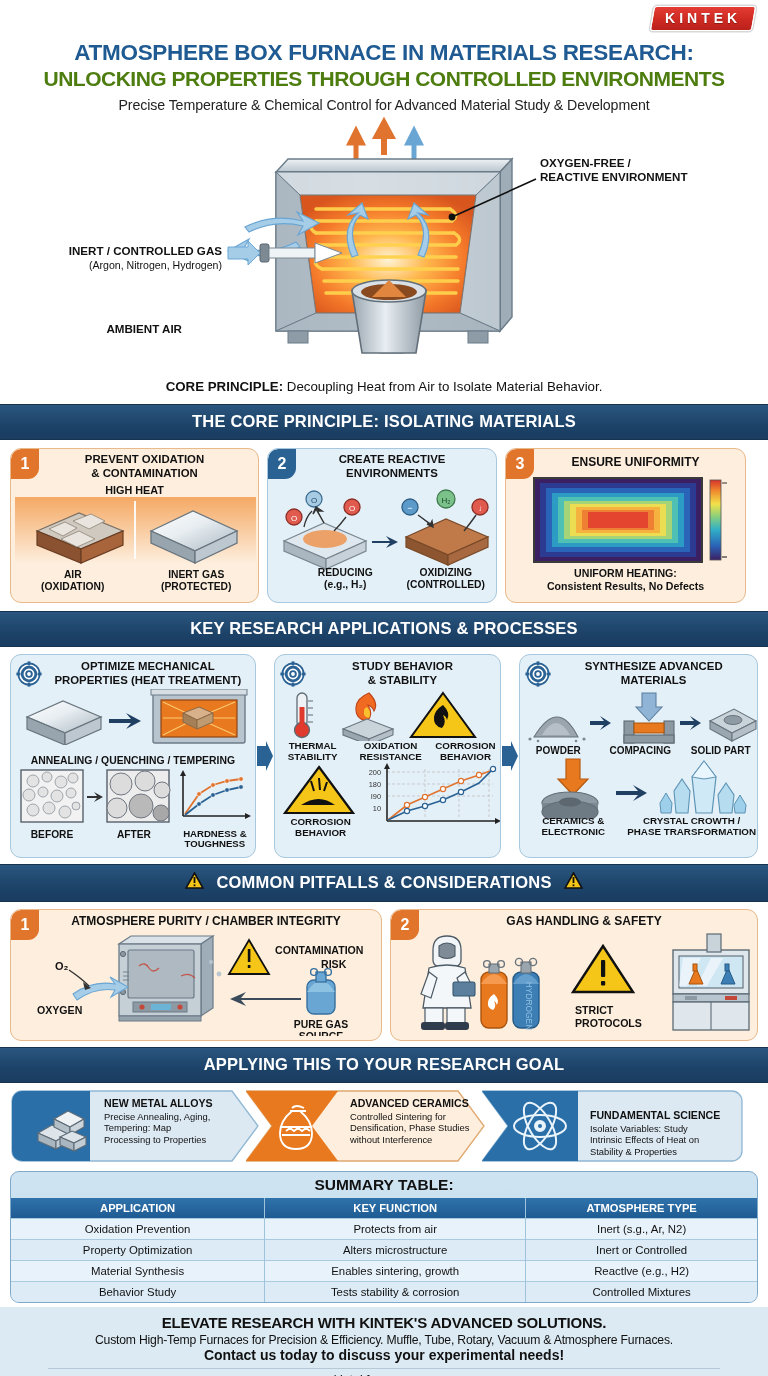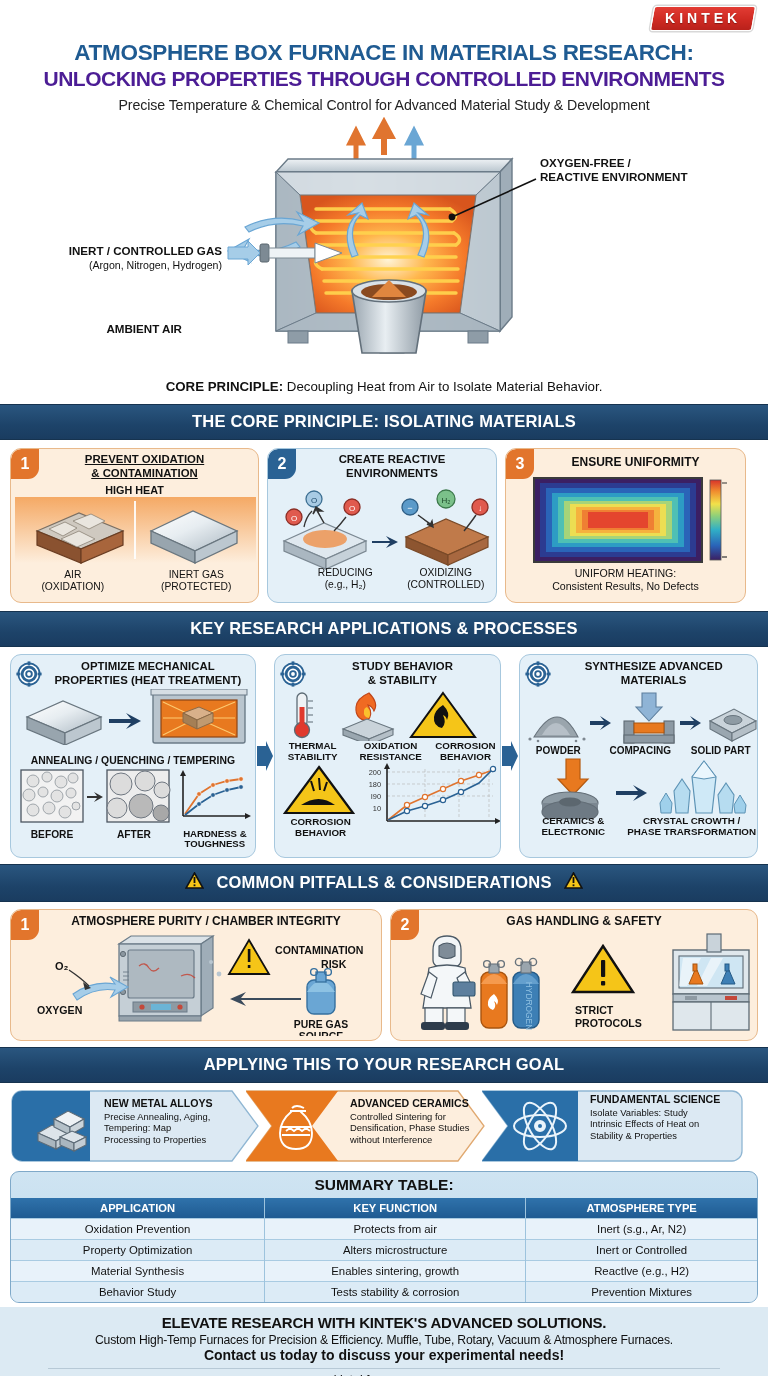--- a/index.html
+++ b/index.html
@@ -28,21 +28,21 @@
   .logo span {
     display:block; transform: skewX(10deg);
     color:#fff; font-weight:bold; font-size:14px;
     letter-spacing: 4px; line-height: 1;
     text-shadow: 0 1px 1px rgba(0,0,0,.35);
   }
 
   
   .titles { padding: 40px 14px 0 14px; text-align:center; }
   .t1 { color:#1f5b92; font-size:22.5px; font-weight:bold; letter-spacing:-0.3px; line-height:1.14; }
-  .t2 { color:#4c1d95; font-size:21px; font-weight:bold; letter-spacing:-0.5px; line-height:1.18; margin-top:1px;}
+  .t2 { color:#4d7c0f; font-size:21px; font-weight:bold; letter-spacing:-0.5px; line-height:1.18; margin-top:1px;}
   .t3 { color:#232323; font-size:14.2px; margin-top:6px; letter-spacing:-0.1px;}
 
   
   .hero { position:relative; height:260px; margin-top:4px; }
   .hero svg { position:absolute; left:0; top:0; }
   .core-principle {
     text-align:center; font-size:13.3px; margin-top:2px; color:#111;
   }
   .core-principle b { font-weight:bold; }
 
@@ -68,21 +68,21 @@
     display:flex; align-items:center; justify-content:center;
     border-top-left-radius:10px; border-bottom-right-radius:11px;
   }
   .badge.o { background:#e2752c; }
   .badge.b { background:#2a6294; }
   .cardtitle {
     text-align:center; font-weight:bold; font-size:11.4px;
     line-height:1.16; padding:5px 6px 3px 30px; color:#111;
   }
   .cardtitle.pad-narrow { padding-left:26px; padding-right:6px; }
-  .caption { text-align:center; font-size:10.3px; font-weight:normal; line-height:1.18; color:#111; }
+  .caption { text-align:center; font-size:10.3px; font-weight:bold; line-height:1.18; color:#111; }
 
   
   .gearhead { display:flex; align-items:flex-end; gap:4px; padding:5px 5px 2px 5px; }
   .gearhead .gtext { flex:1; text-align:center; font-weight:bold; font-size:11.4px; line-height:1.16; }
 
   
   .apply-row { display:flex; padding:6px 10px 4px 10px; align-items:stretch; }
   .chev { position:relative; height:74px; display:flex; align-items:center; }
   .chev-txt { font-size:9.4px; line-height:1.2; padding-left:4px; padding-right:8px; }
   .chev-txt .h { font-weight:bold; font-size:10.6px; display:block; margin-bottom:1px; }
@@ -227,21 +227,21 @@
   </div>
 
   <div class="bar" style="margin-top:10px;">
     <span>THE CORE PRINCIPLE: ISOLATING MATERIALS</span>
   </div>
 
   <div class="row">
 
     <div class="card orange" style="width:249px;height:155px;">
       <div class="badge o">1</div>
-      <div class="cardtitle pad-narrow" style="padding-top:4px;text-decoration:underline;">
+      <div class="cardtitle pad-narrow" style="padding-top:4px;">
         <div>PREVENT OXIDATION</div>
         <div>&amp; CONTAMINATION</div>
       </div>
       <div style="text-align:center;font-weight:bold;font-size:10.8px;margin-top:1px;">HIGH HEAT</div>
       <svg width="249" height="72" viewBox="0 0 249 72" style="display:block;margin-top:1px;">
         <defs>
           <linearGradient id="heatBg" x1="0" y1="0" x2="0" y2="1">
             <stop offset="0%" stop-color="#f4a35a"></stop>
               <stop offset="100%" stop-color="#fdeedd"></stop>
           </linearGradient>
@@ -890,21 +890,21 @@
         <path d="M0 2 h250 a10 10 0 0 1 10 10 v50 a10 10 0 0 1 -10 10 h-250 l26 -35 z" fill="#dce9f3" stroke="#8fb6d3" stroke-width="1.3"></path>
         <path d="M0 2 h96 v70 h-96 l26 -35 z" fill="#2a6fa8"></path>
         <g fill="none" stroke="#eaf4fb" stroke-width="2">
           <ellipse cx="58" cy="37" rx="26" ry="11"></ellipse>
           <ellipse cx="58" cy="37" rx="26" ry="11" transform="rotate(60 58 37)"></ellipse>
           <ellipse cx="58" cy="37" rx="26" ry="11" transform="rotate(-60 58 37)"></ellipse>
           <circle cx="58" cy="37" r="5" fill="#eaf4fb"></circle>
         </g>
         <circle cx="58" cy="37" r="2" fill="#2a6fa8"></circle>
       </svg>
-      <div class="chev-txt" style="position:absolute;left:104px;top:4px;width:152px;">
+      <div class="chev-txt" style="position:absolute;left:104px;top:20px;width:152px;">
         <span class="h">FUNDAMENTAL SCIENCE</span>
         <div>Isolate Variables: Study</div>
         <div>Intrinsic Effects of Heat on</div>
         <div>Stability &amp; Properties</div>
       </div>
     </div>
   </div>
 
   <div class="tbl-wrap">
     <div class="tbl-title">SUMMARY TABLE:</div>
@@ -928,21 +928,21 @@
           <td>Inert or Controlled</td>
         </tr>
         <tr>
           <td>Material Synthesis</td>
           <td>Enables sintering, growth</td>
           <td>Reactlve (e.g., H2)</td>
         </tr>
         <tr>
           <td>Behavior Study</td>
           <td>Tests stability &amp; corrosion</td>
-          <td>Prevention Mixtures</td>
+          <td>Controlled Mixtures</td>
         </tr>
       </tbody>
     </table>
   </div>
 
   <div class="footer">
     <div class="f1">ELEVATE RESEARCH WITH KINTEK'S ADVANCED SOLUTIONS.</div>
     <div class="f2">Custom High-Temp Furnaces for Precision &amp; Efficiency. Muffle, Tube, Rotary, Vacuum &amp; Atmosphere Furnaces.</div>
     <div class="f3">Contact us today to discuss your experimental needs!</div>
     <div class="frule"></div>

